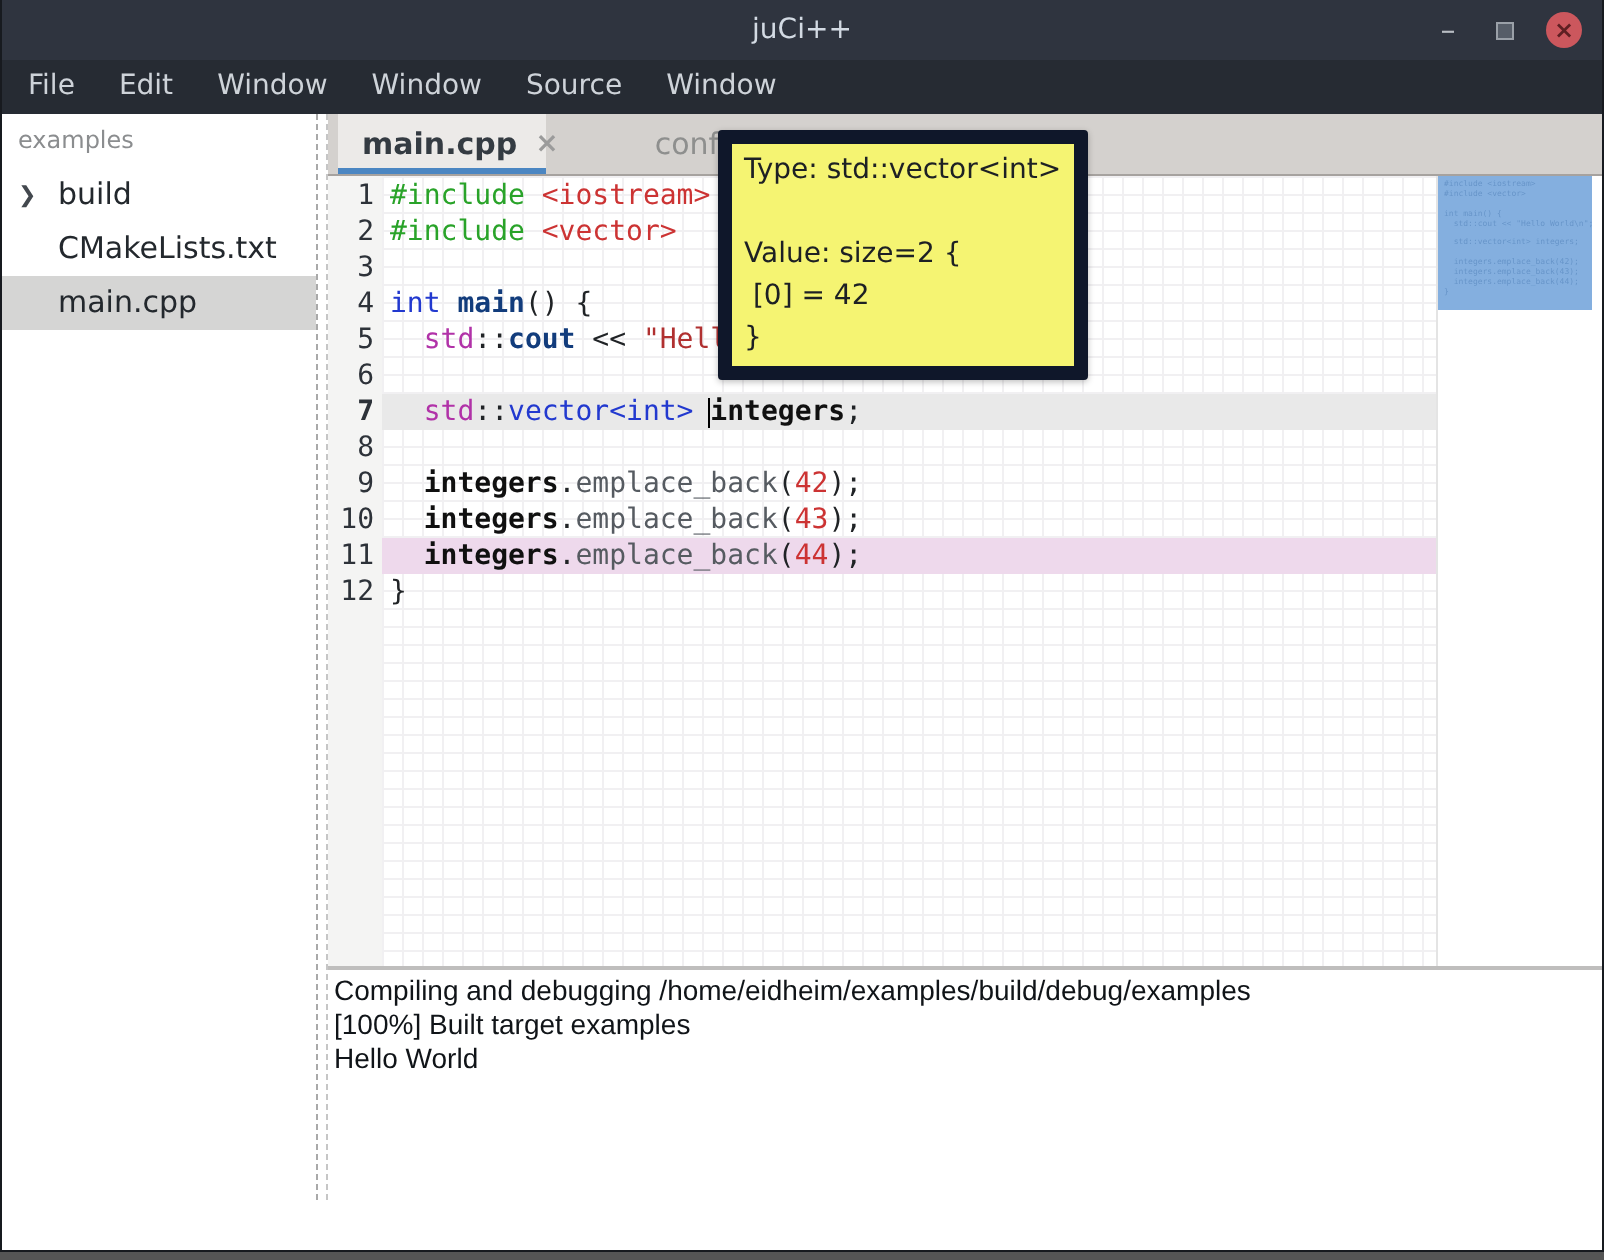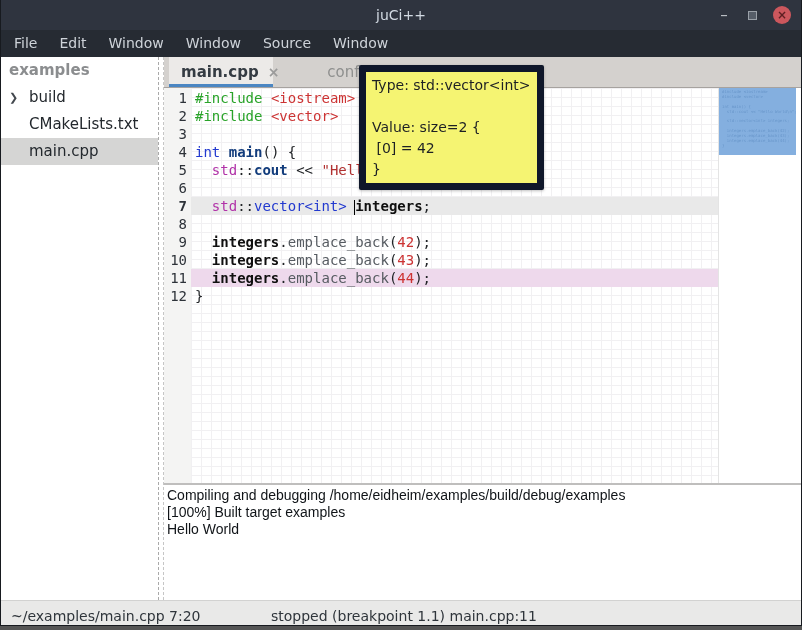--- a/index.html
+++ b/index.html
@@ -15,21 +15,21 @@
   .winbtns { position:absolute; right:10px; top:0; height:30px; display:flex; align-items:center; gap:16px; }
   .btn-min { color:#b9bdc3; font-size:15px; line-height:10px; width:16px; text-align:center; cursor:default; }
   .btn-restore { width:9px; height:9px; border:1px solid #9aa0a8; background:#565d68; }
   .btn-close { width:18px; height:18px; border-radius:50%; background:#cc575d; color:#5e1f22; font-size:12px; font-weight:bold; display:flex; align-items:center; justify-content:center; }
   
   .menubar { height:27px; background:#262b33; display:flex; align-items:center; padding-left:2px; }
   .menu-item { color:#ced3d9; font-size:14px; padding:0 11px; height:27px; line-height:27px; }
   
   .main { display:flex; height:543px; }
   .sidebar { width:157px; background:#fff; overflow:hidden; }
-  .sidebar-header { color:#8b8d8f; font-weight:bold; font-size:15px; height:27px; line-height:27px; padding-left:8px; }
+  .sidebar-header { color:#8b8d8f; font-weight:normal; font-size:12px; height:27px; line-height:27px; padding-left:8px; }
   .tree-item { position:relative; height:27px; line-height:27px; padding-left:28px; font-size:15px; color:#23282d; }
   .tree-item.selected { background:#d5d5d4; }
   .tree-chevron { position:absolute; left:8px; top:0; font-size:11px; color:#43484e; }
   .splitter { width:6px; background:#fff; border-left:1px dashed #a9a9a9; border-right:1px dashed #c6c6c6; }
   .rightpane { flex:1; display:flex; flex-direction:column; min-width:0; }
   
   .tabbar { height:31px; background:#d4d1ce; border-bottom:1px solid #a6a29f; display:flex; padding-left:5px; }
   .tab { display:flex; align-items:center; font-size:15px; color:#8e8f8e; padding:0 12px; }
   .tab .tab-close { margin-left:9px; color:#9b9b9b; font-size:14px; }
   .tab.active { background:#eceae8; color:#343b42; font-weight:bold; box-shadow:inset 0 -3px 0 #4b86c2; width:104px; justify-content:space-between; }
@@ -172,20 +172,16 @@
       </div>
 
       <div class="console">
           <div class="console-line">Compiling and debugging /home/eidheim/examples/build/debug/examples</div>
           <div class="console-line">[100%] Built target examples</div>
           <div class="console-line">Hello World</div>
         </div>
     </div>
   </div>
 
-  <div class="statusbar">
-    <span class="status-loc">~/examples/main.cpp 7:20</span>
-    <span class="status-debug">stopped (breakpoint 1.1) main.cpp:11</span>
-  </div>
 
   <div class="tooltip" id="tooltip-box"><div>Type: std::vector&lt;int&gt;</div><div>&nbsp;</div><div>Value: size=2 {</div><div> [0] = 42</div><div>}</div></div>
 
 </div>
 
 </body></html>

